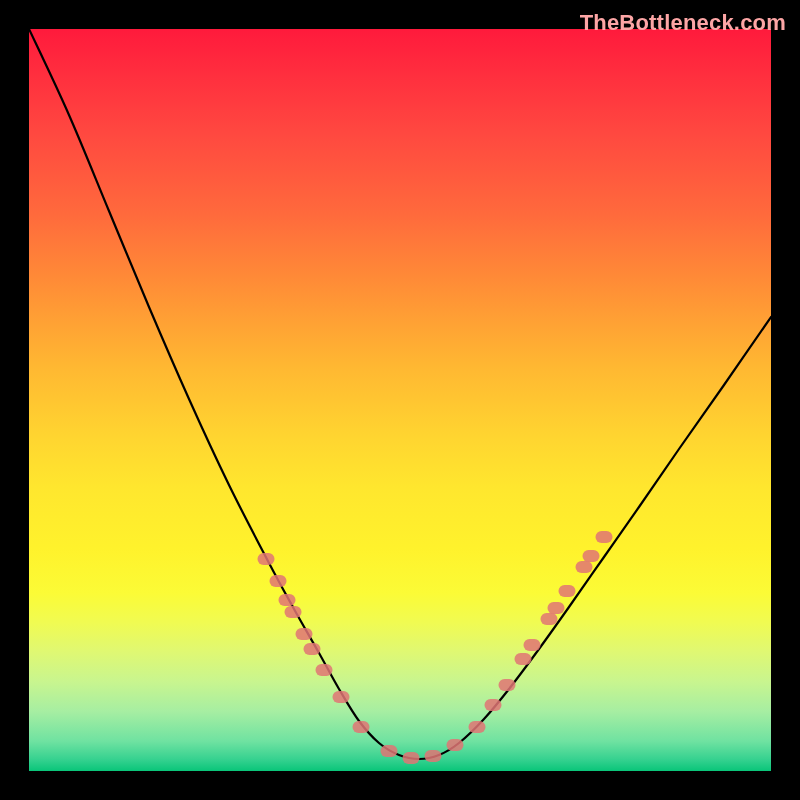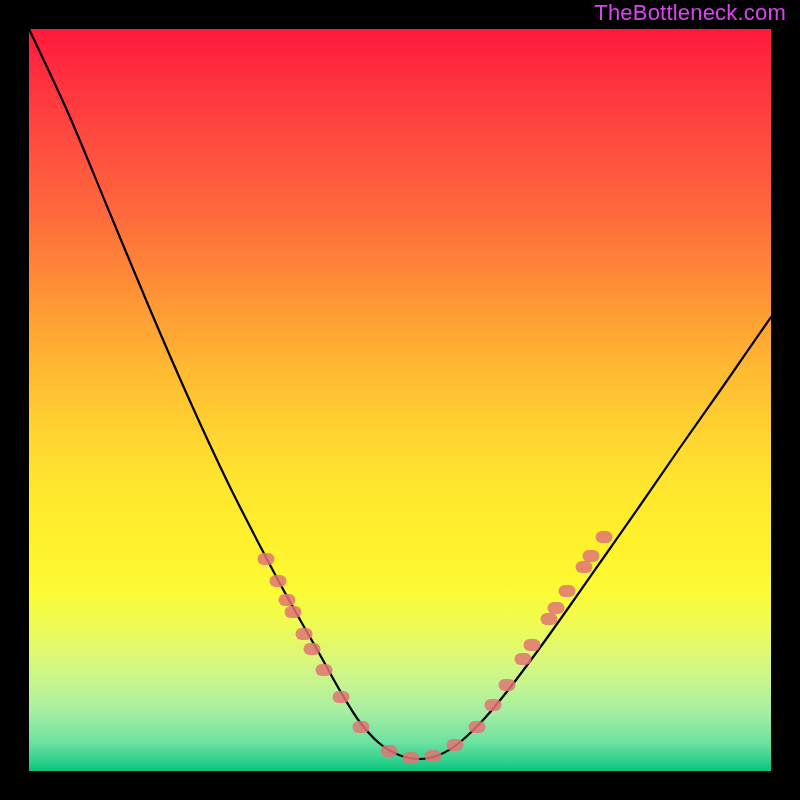--- a/index.html
+++ b/index.html
@@ -56,25 +56,25 @@
   }
   svg.curve {
     position: absolute;
     top: 0;
     left: 0;
     width: 742px;
     height: 742px;
   }
   .watermark {
     position: absolute;
-    top: 0;
+    top: 10px;
     right: 14px;
-    color: #d946ef;
+    color: #fca5a5;
     font-size: 22px;
-    font-weight: 400;
+    font-weight: 700;
     letter-spacing: 0.2px;
   }
 </style>
 </head>
 <body>
 
 <div class="frame">
   <div class="plot">
     <div class="gradient"></div>
     <svg class="curve" viewBox="0 0 742 742" preserveAspectRatio="none">

